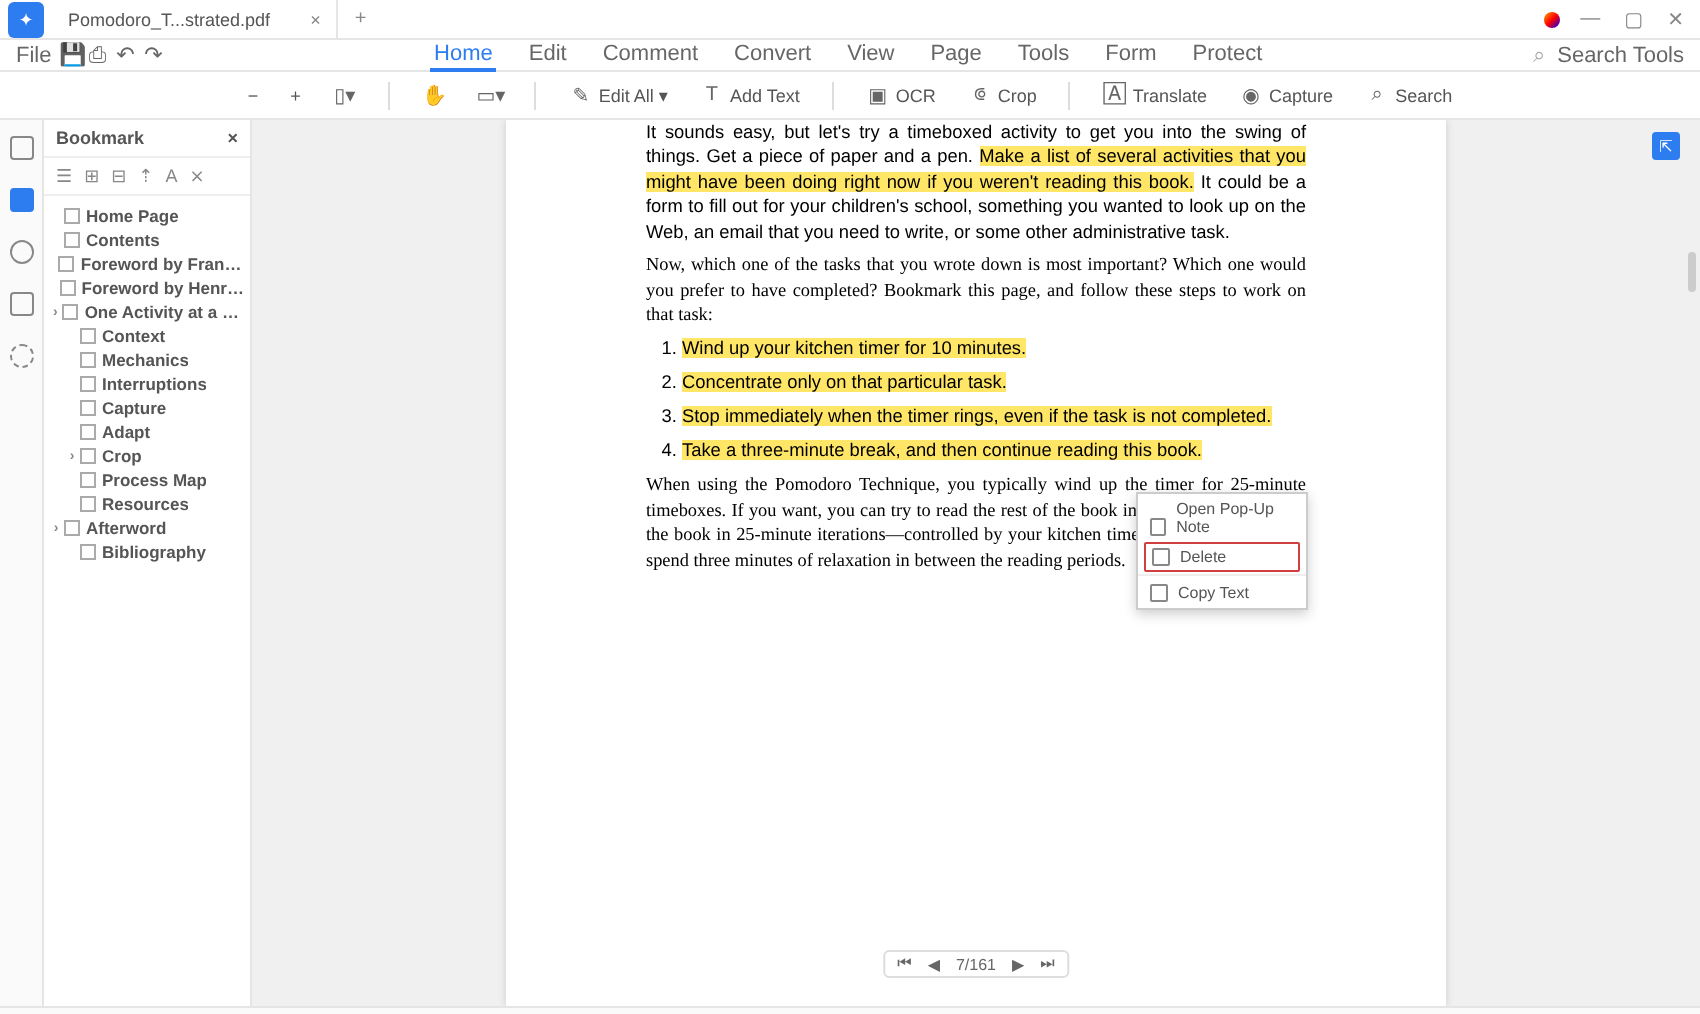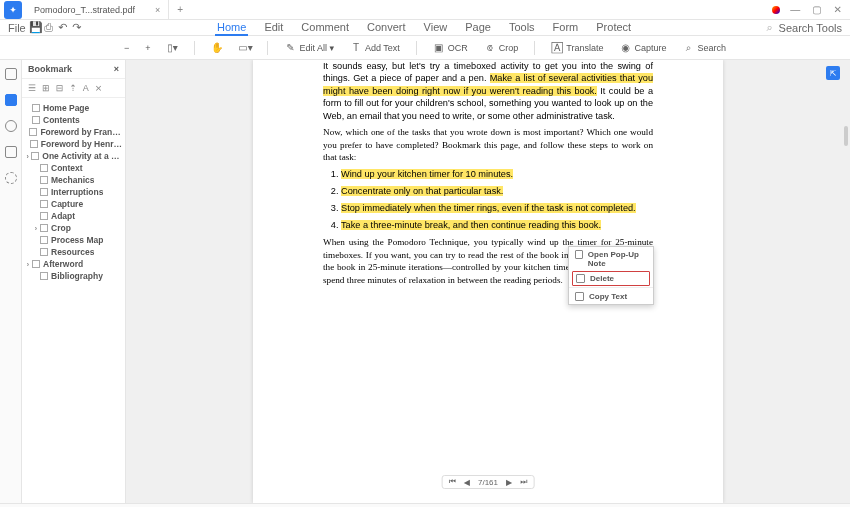--- a/index.html
+++ b/index.html
@@ -64,21 +64,21 @@
 .body-text { font-size: 9.2px; line-height: 1.35; text-align: justify; font-family: Georgia, serif; margin-bottom: 4px; }
 .hl { background: #ffe666; }
 ol.activity-list { margin: 4px 0 4px 18px; font-size: 9.2px; font-family: Georgia, serif; line-height: 1.6; }
 ol.activity-list li { margin-bottom: 2px; }
 
 .scrollbar-right { position: absolute; right: 2px; top: 6px; width: 4px; height: 200px; }
 .scroll-thumb { position: absolute; top: 60px; width: 4px; height: 20px; background: #ccc; border-radius: 2px; }
 .goto-badge { position: absolute; right: 10px; top: 6px; width: 14px; height: 14px; background: #2d7cf0; color: #fff; font-size: 8px; display: flex; align-items: center; justify-content: center; border-radius: 2px; }
 
 .context-menu { position: absolute; left: 568px; top: 246px; width: 86px; background: #fff; border: 1px solid #ccc; box-shadow: 0 2px 6px rgba(0,0,0,.2); font-size: 8px; z-index: 100; }
-.ctx-item { display: flex; align-items: flex-start; gap: 5px; padding: 3px 6px; color: #555; font-weight: bold; }
+.ctx-item { display: flex; align-items: flex-end; gap: 5px; padding: 3px 6px; color: #555; }
 .ctx-item.sel { border: 1px solid #d04040; margin: 0 3px; border-radius: 1px; padding: 2px 3px; }
 .ctx-icon { width: 9px; height: 9px; border: 1px solid #888; border-radius: 1px; }
 .ctx-hr { height: 1px; background: #eee; margin: 1px 0; }
 
 .statusbar { height: 14px; background: #fafafa; border-top: 1px solid #e5e5e5; display: flex; align-items: center; padding: 0 8px; font-size: 8px; color: #888; }
 .status-spacer { flex: 1; }
 .status-controls { display: flex; align-items: center; gap: 8px; }
 .status-controls span { display: inline-flex; align-items: center; }
 
 .mini-toolbar { position: absolute; bottom: 14px; left: 50%; transform: translateX(-50%); background: rgba(255,255,255,.9); border: 1px solid #ddd; border-radius: 3px; padding: 1px 6px; display: flex; gap: 8px; font-size: 8px; color: #666; align-items: center; }

